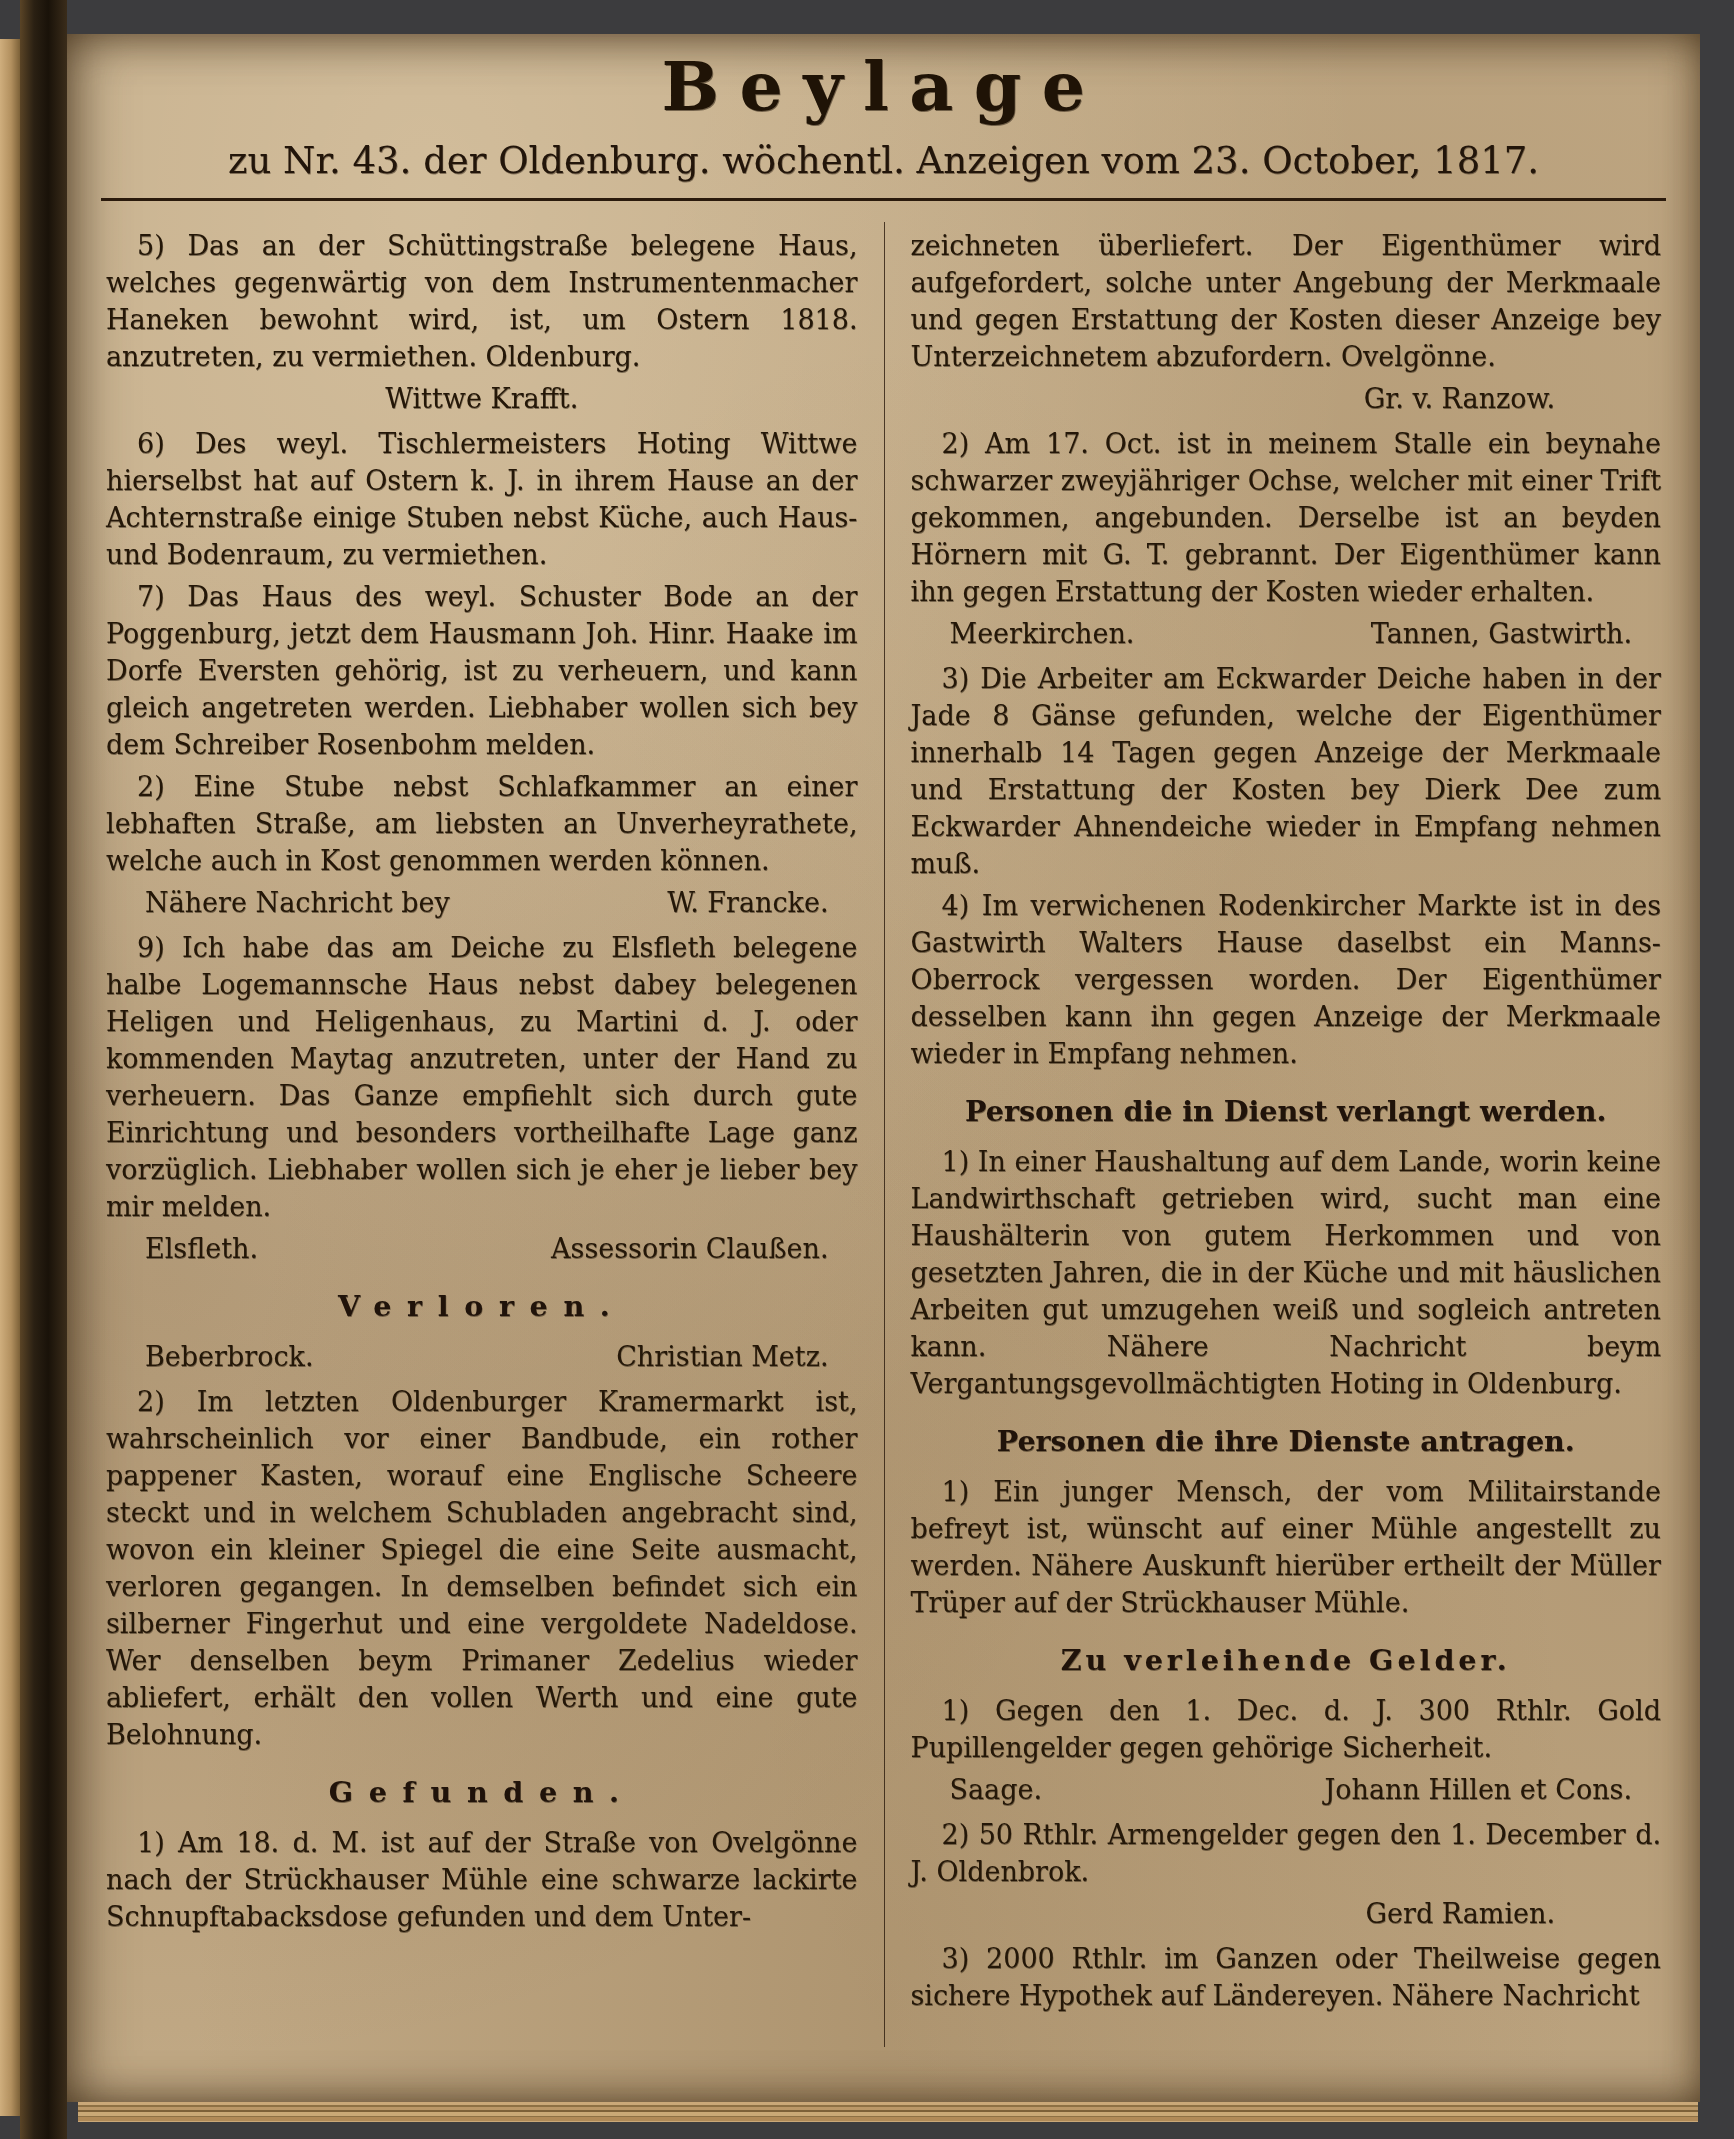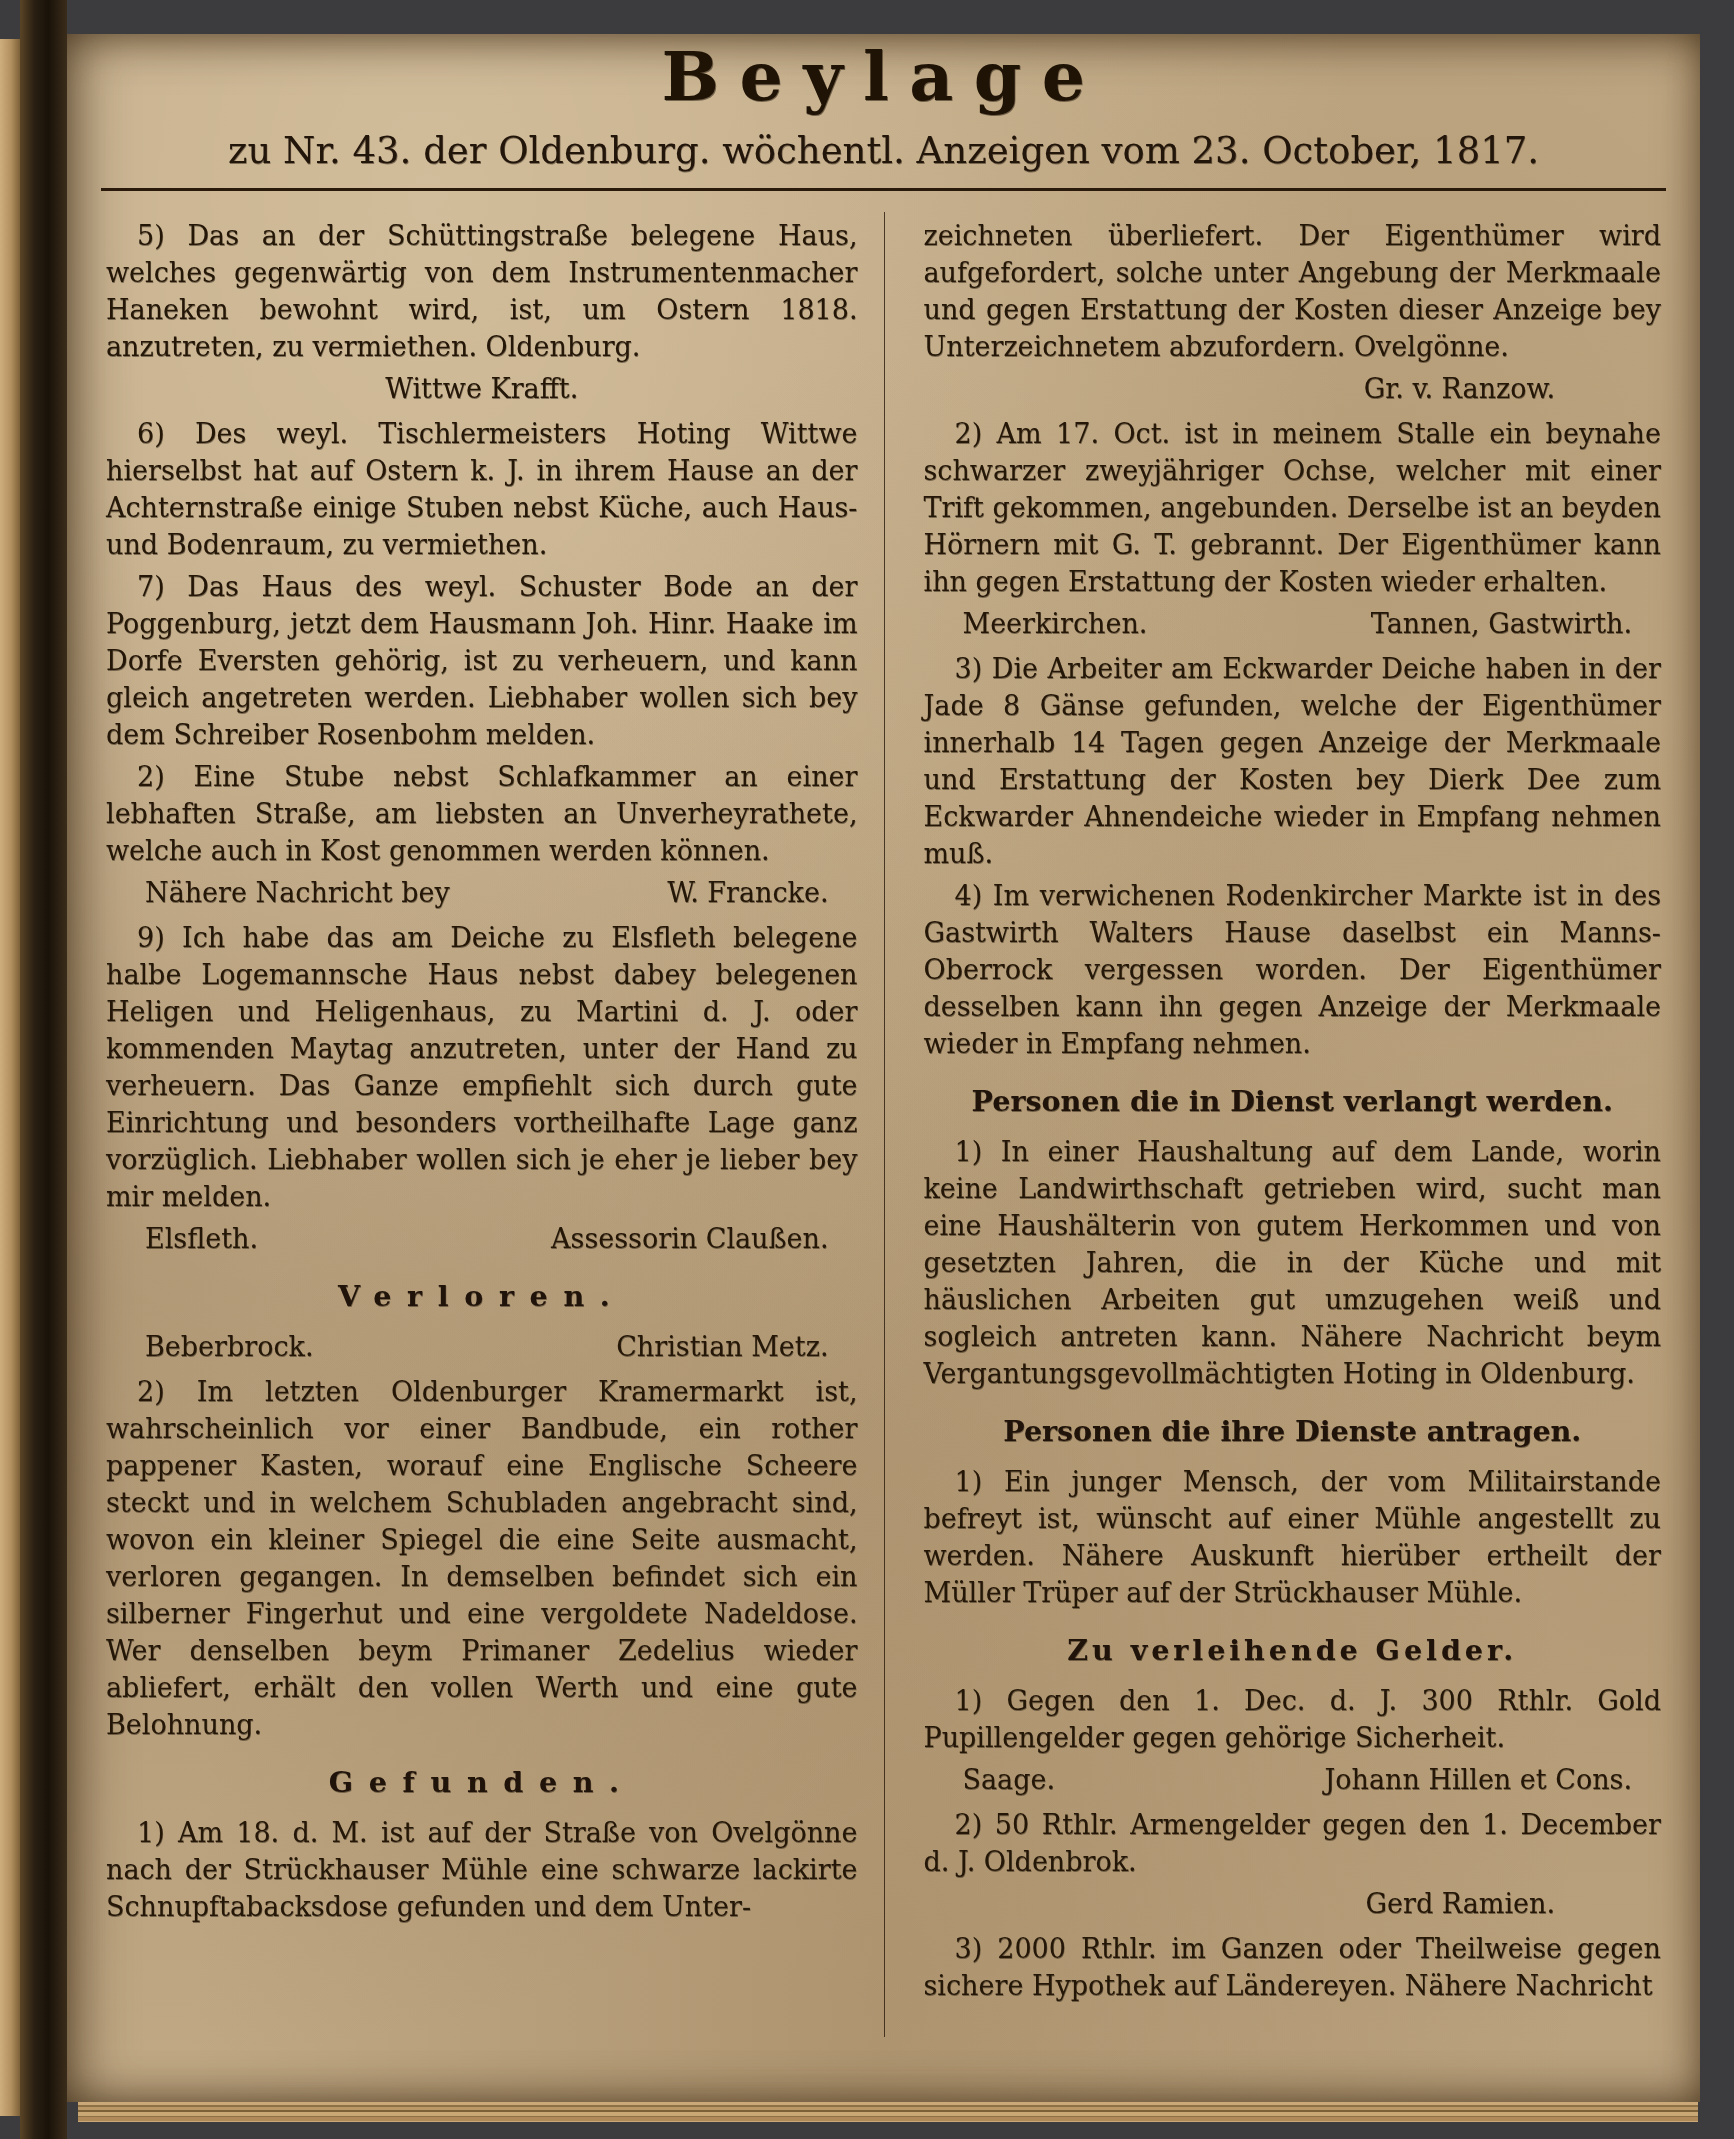--- a/index.html
+++ b/index.html
@@ -33,38 +33,38 @@
       inset 0 23px 49px -21px rgba(70,50,25,.6),
       inset 0 -19.5px 45px -21px rgba(70,50,25,.55);
   }
   
   .stack-bottom {
     position:absolute; left:78px; right:37px; top:2102px; height:19.5px;
     background:repeating-linear-gradient(180deg,
       #caa878 0 3.3px, #8d7044 3.3px 4.9px, #bb9868 4.9px 8.1px,
       #7c6038 8.1px 9.8px, #c9a876 9.8px 14px, #8d7044 14px 15.5px, #b08a58 15.5px 19.5px);
   }
-  .masthead { text-align:center; padding-top:2px; color:#1f1306; }
+  .masthead { text-align:center; padding-top:12px; color:#1f1306; }
   .title {
     font-size:68px; font-weight:bold; letter-spacing:.3em; margin:0;
     text-shadow:0.8px 0.8px 0 rgba(30,18,6,.5);
   }
   .subtitle {
     font-size:37px; font-weight:normal; margin:13px 24.4px 0; color:#22150a;
     text-shadow:0.6px 0.6px 0 rgba(30,18,6,.45);
   }
   .rule { border-bottom:3.3px solid #2a1a0c; margin:16.3px 34px 0; }
   .columns { display:flex; padding:21px 39px 0; min-height:1846px; box-sizing:border-box; }
   .col {
     width:50%; box-sizing:border-box; font-size:27px; line-height:37px;
     color:#241708; text-align:justify;
     text-shadow:0.5px 0.5px 0.3px rgba(32,19,7,.45);
   }
   .col-left  { padding-right:26px; }
-  .col-right { padding-left:39px; border-left:1.6px solid rgba(42,26,12,.8); }
+  .col-right { padding-left:26px; border-left:1.6px solid rgba(42,26,12,.8); }
   .para { margin:4.9px 0; text-indent:31px; }
   .sig-center { text-align:center; margin:1.6px 0 8.1px; }
   .sig-right  { text-align:right; padding-right:106px; margin:1.6px 0 8.1px; }
   .sigline {
     display:flex; justify-content:space-between;
     margin:1.6px 0 8.1px; padding:0 29px 0 39px;
   }
   .heading {
     text-align:center; font-weight:bold; font-size:28.5px;
     margin:21px 0 13px; text-indent:0; color:#20130a;

